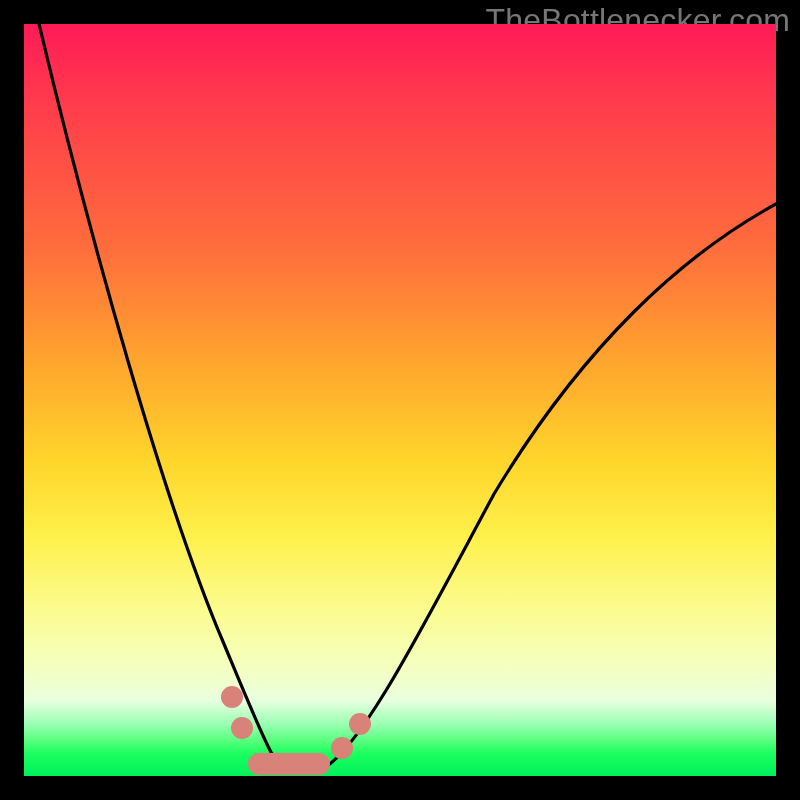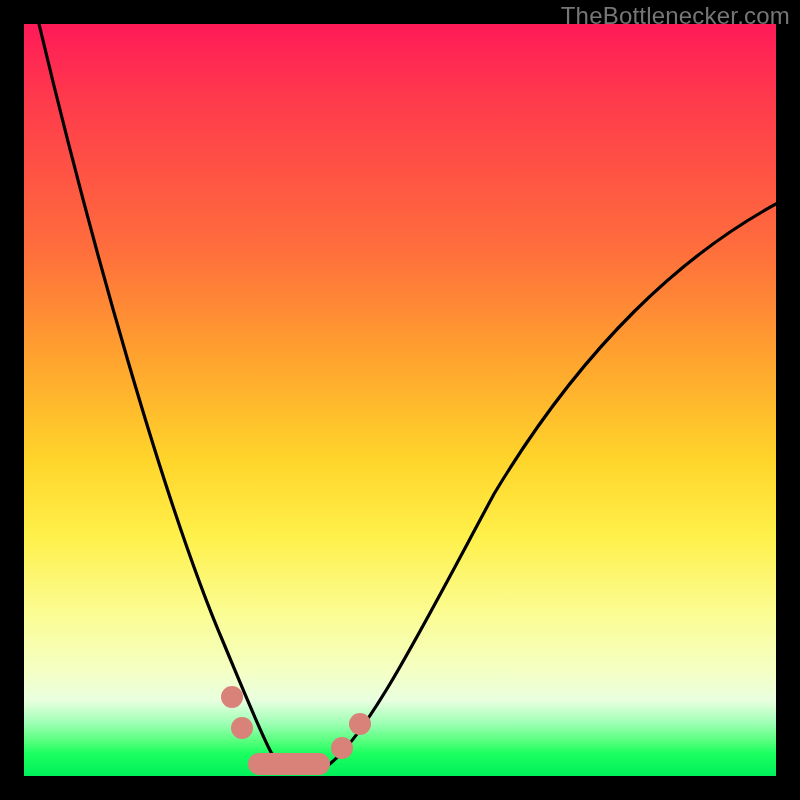--- a/index.html
+++ b/index.html
@@ -72,21 +72,21 @@
     height: 22px;
     margin-top: -11px;
     border-radius: 11px;
     background: #d98279;
   }
   .watermark {
     position: absolute;
     top: 2px;
     right: 10px;
     color: #767676;
-    font-size: 24px;
+    font-size: 32px;
     letter-spacing: 0.2px;
     font-weight: 400;
   }
 </style>
 </head>
 <body>
 
 <div class="frame">
   <div class="watermark">TheBottlenecker.com</div>
 

